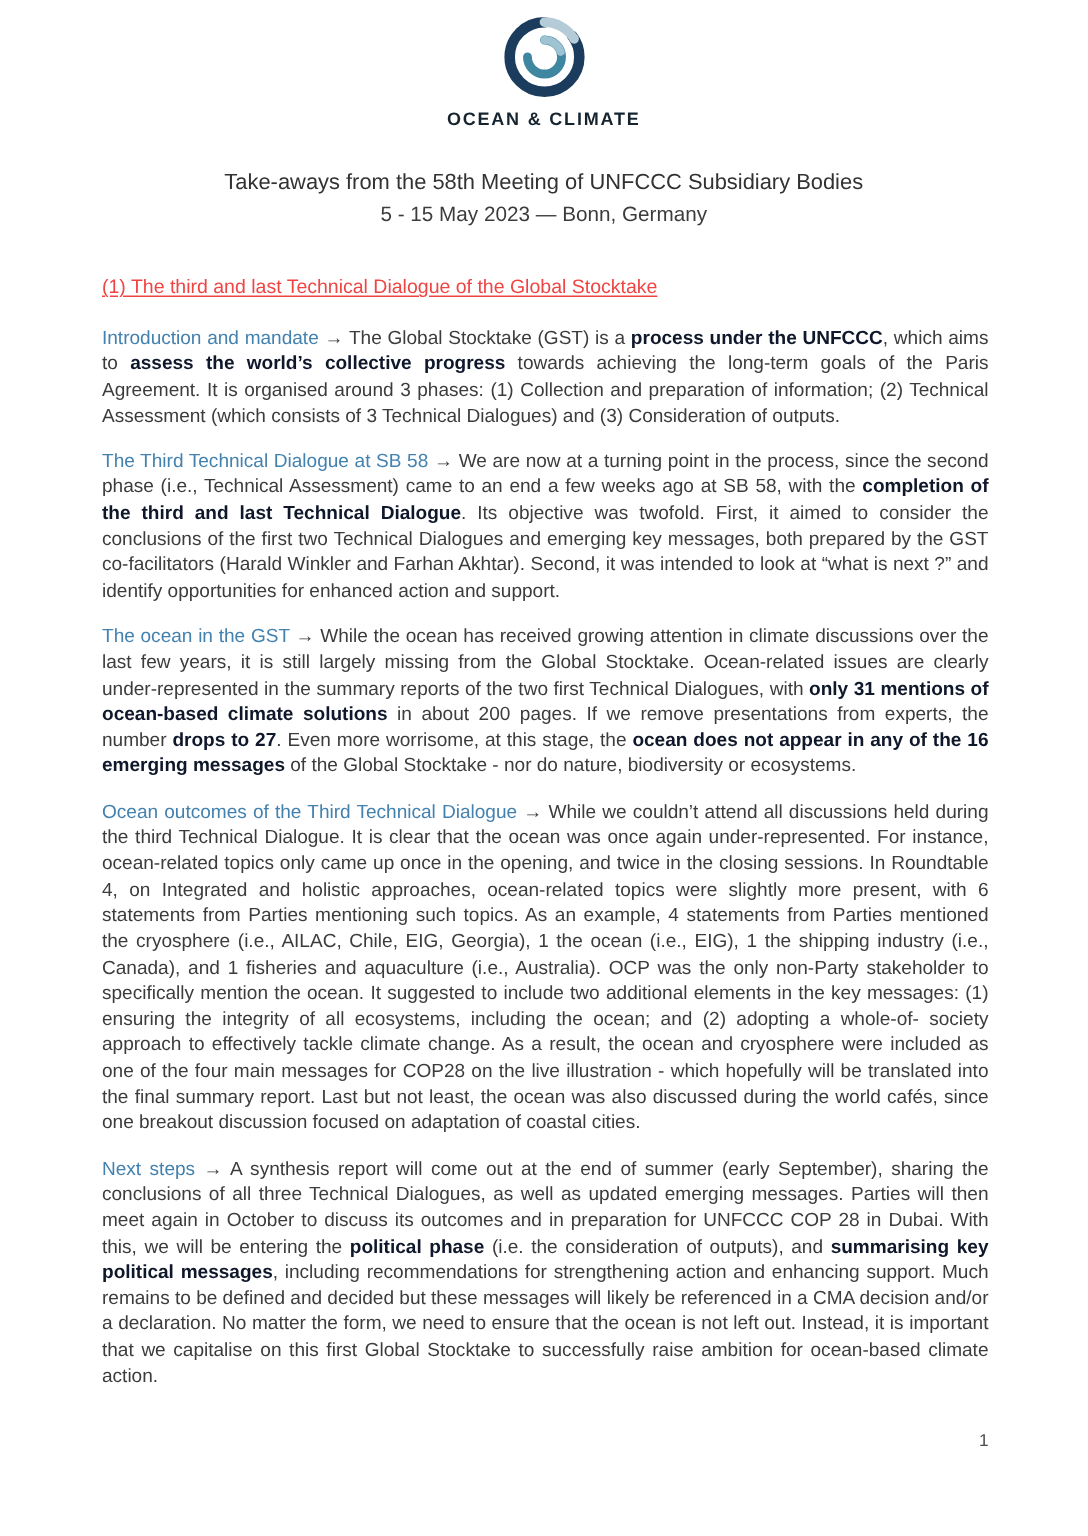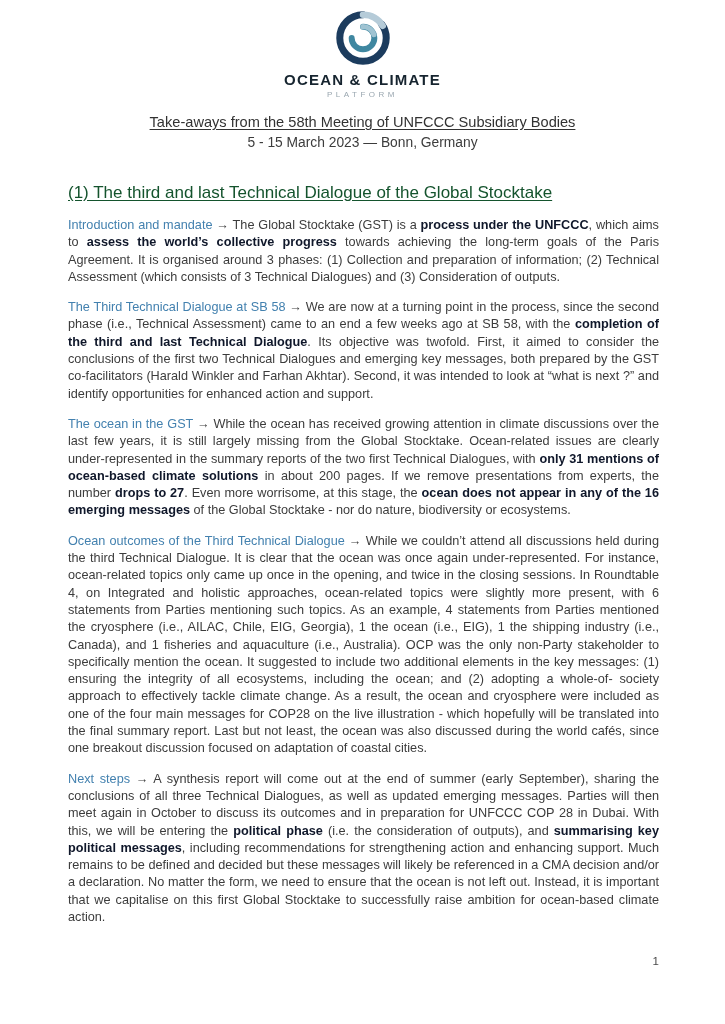--- a/index.html
+++ b/index.html
@@ -11,42 +11,41 @@
     position: relative;
     overflow: hidden;
   }
   .page { position: absolute; inset: 0; background: #ffffff; }
 
   
   .logo-block { position: absolute; top: 11px; left: 0; right: 0; text-align: center; }
   .logo-icon { display: inline-block; width: 54px; height: 54px; }
   .org-name {
     margin-top: 2px;
-    font-size: 15px; font-weight: bold; letter-spacing: 1.2px;
+    font-size: 12px; font-weight: bold; letter-spacing: 1.2px;
     color: #16242f;
   }
   .org-subname {
     margin-top: 2px;
     font-size: 8px; letter-spacing: 3.5px;
     color: #9aa7b0;
   }
 
   
   .doc-header { position: absolute; top: 114px; left: 0; right: 0; text-align: center; }
   .doc-title {
     font-size: 14.6px; color: #323232;
-    text-decoration: underline;
     text-underline-offset: 2px;
   }
   .doc-subtitle { font-size: 13.8px; margin-top: 5px; color: #3c3c3c; }
 
   
   .section-heading {
     position: absolute; top: 183px; left: 68px; right: 66px;
-    font-size: 17px; color: #14532d;
+    font-size: 13px; color: #ef4444;
     text-decoration: underline;
     text-underline-offset: 2px;
     cursor: pointer;
   }
 
   
   .content {
     position: absolute; top: 217px; left: 68px; right: 66px;
     font-size: 12.7px; line-height: 17.3px;
     text-align: justify;
@@ -69,26 +68,25 @@
   <div class="logo-block">
     <div class="logo-icon">
       <svg viewBox="0 0 100 100" width="54" height="54" aria-hidden="true">
         <path d="M50 7 a43 43 0 1 0 43 43 c0-9.5-3-18.5-8.5-25.5" fill="none" stroke="#1c3c5e" stroke-width="13" stroke-linecap="round"></path>
         <path d="M50 7 a43 43 0 0 1 36.5 20.5" fill="none" stroke="#b5cbd8" stroke-width="12" stroke-linecap="round"></path>
         <path d="M50 29 a21 21 0 1 1-21 21" fill="none" stroke="#3f87a0" stroke-width="11" stroke-linecap="round"></path>
         <path d="M50 29 a21 21 0 0 1 20 14.5" fill="none" stroke="#9fc3d2" stroke-width="10" stroke-linecap="round"></path>
       </svg>
     </div>
     <div class="org-name">OCEAN &amp; CLIMATE</div>
-    <div class="org-subname">PLATFORM</div>
   </div>
 
   <div class="doc-header">
     <div class="doc-title">Take-aways from the 58th Meeting of UNFCCC Subsidiary Bodies</div>
-    <div class="doc-subtitle">5 - 15 March 2023 — Bonn, Germany</div>
+    <div class="doc-subtitle">5 - 15 May 2023 — Bonn, Germany</div>
   </div>
 
   <div class="section-heading">(1) The third and last Technical Dialogue of the Global Stocktake</div>
 
   <div class="content">
     <p class="para"><span class="lead">Introduction and mandate</span><span> → The Global Stocktake (GST) is a </span><span class="bold">process under the UNFCCC</span><span>, which aims to </span><span class="bold">assess the world’s collective progress</span><span> towards achieving the long-term goals of the Paris Agreement. It is organised around 3 phases: (1) Collection and preparation of information; (2) Technical Assessment (which consists of 3 Technical Dialogues) and (3) Consideration of outputs.</span></p>
     <p class="para"><span class="lead">The Third Technical Dialogue at SB 58</span><span> → We are now at a turning point in the process, since the second phase (i.e., Technical Assessment) came to an end a few weeks ago at SB 58, with the </span><span class="bold">completion of the third and last Technical Dialogue</span><span>. Its objective was twofold. First, it aimed to consider the conclusions of the first two Technical Dialogues and emerging key messages, both prepared by the GST co-facilitators (Harald Winkler and Farhan Akhtar). Second, it was intended to look at “what is next ?” and identify opportunities for enhanced action and support.</span></p>
     <p class="para"><span class="lead">The ocean in the GST</span><span> → While the ocean has received growing attention in climate discussions over the last few years, it is still largely missing from the Global Stocktake. Ocean-related issues are clearly under-represented in the summary reports of the two first Technical Dialogues, with </span><span class="bold">only 31 mentions of ocean-based climate solutions</span><span> in about 200 pages. If we remove presentations from experts, the number </span><span class="bold">drops to 27</span><span>. Even more worrisome, at this stage, the </span><span class="bold">ocean does not appear in any of the 16 emerging messages</span><span> of the Global Stocktake - nor do nature, biodiversity or ecosystems.</span></p>
     <p class="para"><span class="lead">Ocean outcomes of the Third Technical Dialogue</span><span> →  While we couldn’t attend all discussions held during the third Technical Dialogue. It is clear that the ocean was once again under-represented. For instance, ocean-related topics only came up once in the opening, and twice in the closing sessions. In Roundtable 4, on Integrated and holistic approaches, ocean-related topics were slightly more present, with 6 statements from Parties mentioning such topics. As an example, 4 statements from Parties mentioned the cryosphere (i.e., AILAC, Chile, EIG, Georgia), 1 the ocean (i.e., EIG), 1 the shipping industry (i.e., Canada), and 1 fisheries and aquaculture (i.e., Australia). OCP was the only non-Party stakeholder to specifically mention the ocean. It suggested to include two additional elements in the key messages: (1) ensuring the integrity of all ecosystems, including the ocean; and (2) adopting a whole-of- society approach to effectively tackle climate change. As a result, the ocean and cryosphere were included as one of the four main messages for COP28 on the live illustration - which hopefully will be translated into the final summary report. Last but not least, the ocean was also discussed during the world cafés, since one breakout discussion focused on adaptation of coastal cities.</span></p>
     <p class="para"><span class="lead">Next steps</span><span> → A synthesis report will come out at the end of summer (early September), sharing the conclusions of all three Technical Dialogues, as well as updated emerging messages. Parties will then meet again in October to discuss its outcomes and in preparation for UNFCCC COP 28 in Dubai. With this, we will be entering the </span><span class="bold">political phase</span><span> (i.e. the consideration of outputs), and </span><span class="bold">summarising key political messages</span><span>, including recommendations for strengthening action and enhancing support. Much remains to be defined and decided but these messages will likely be referenced in a CMA decision and/or a declaration. No matter the form, we need to ensure that the ocean is not left out. Instead, it is important that we capitalise on this first Global Stocktake to successfully raise ambition for ocean-based climate action.</span></p>

